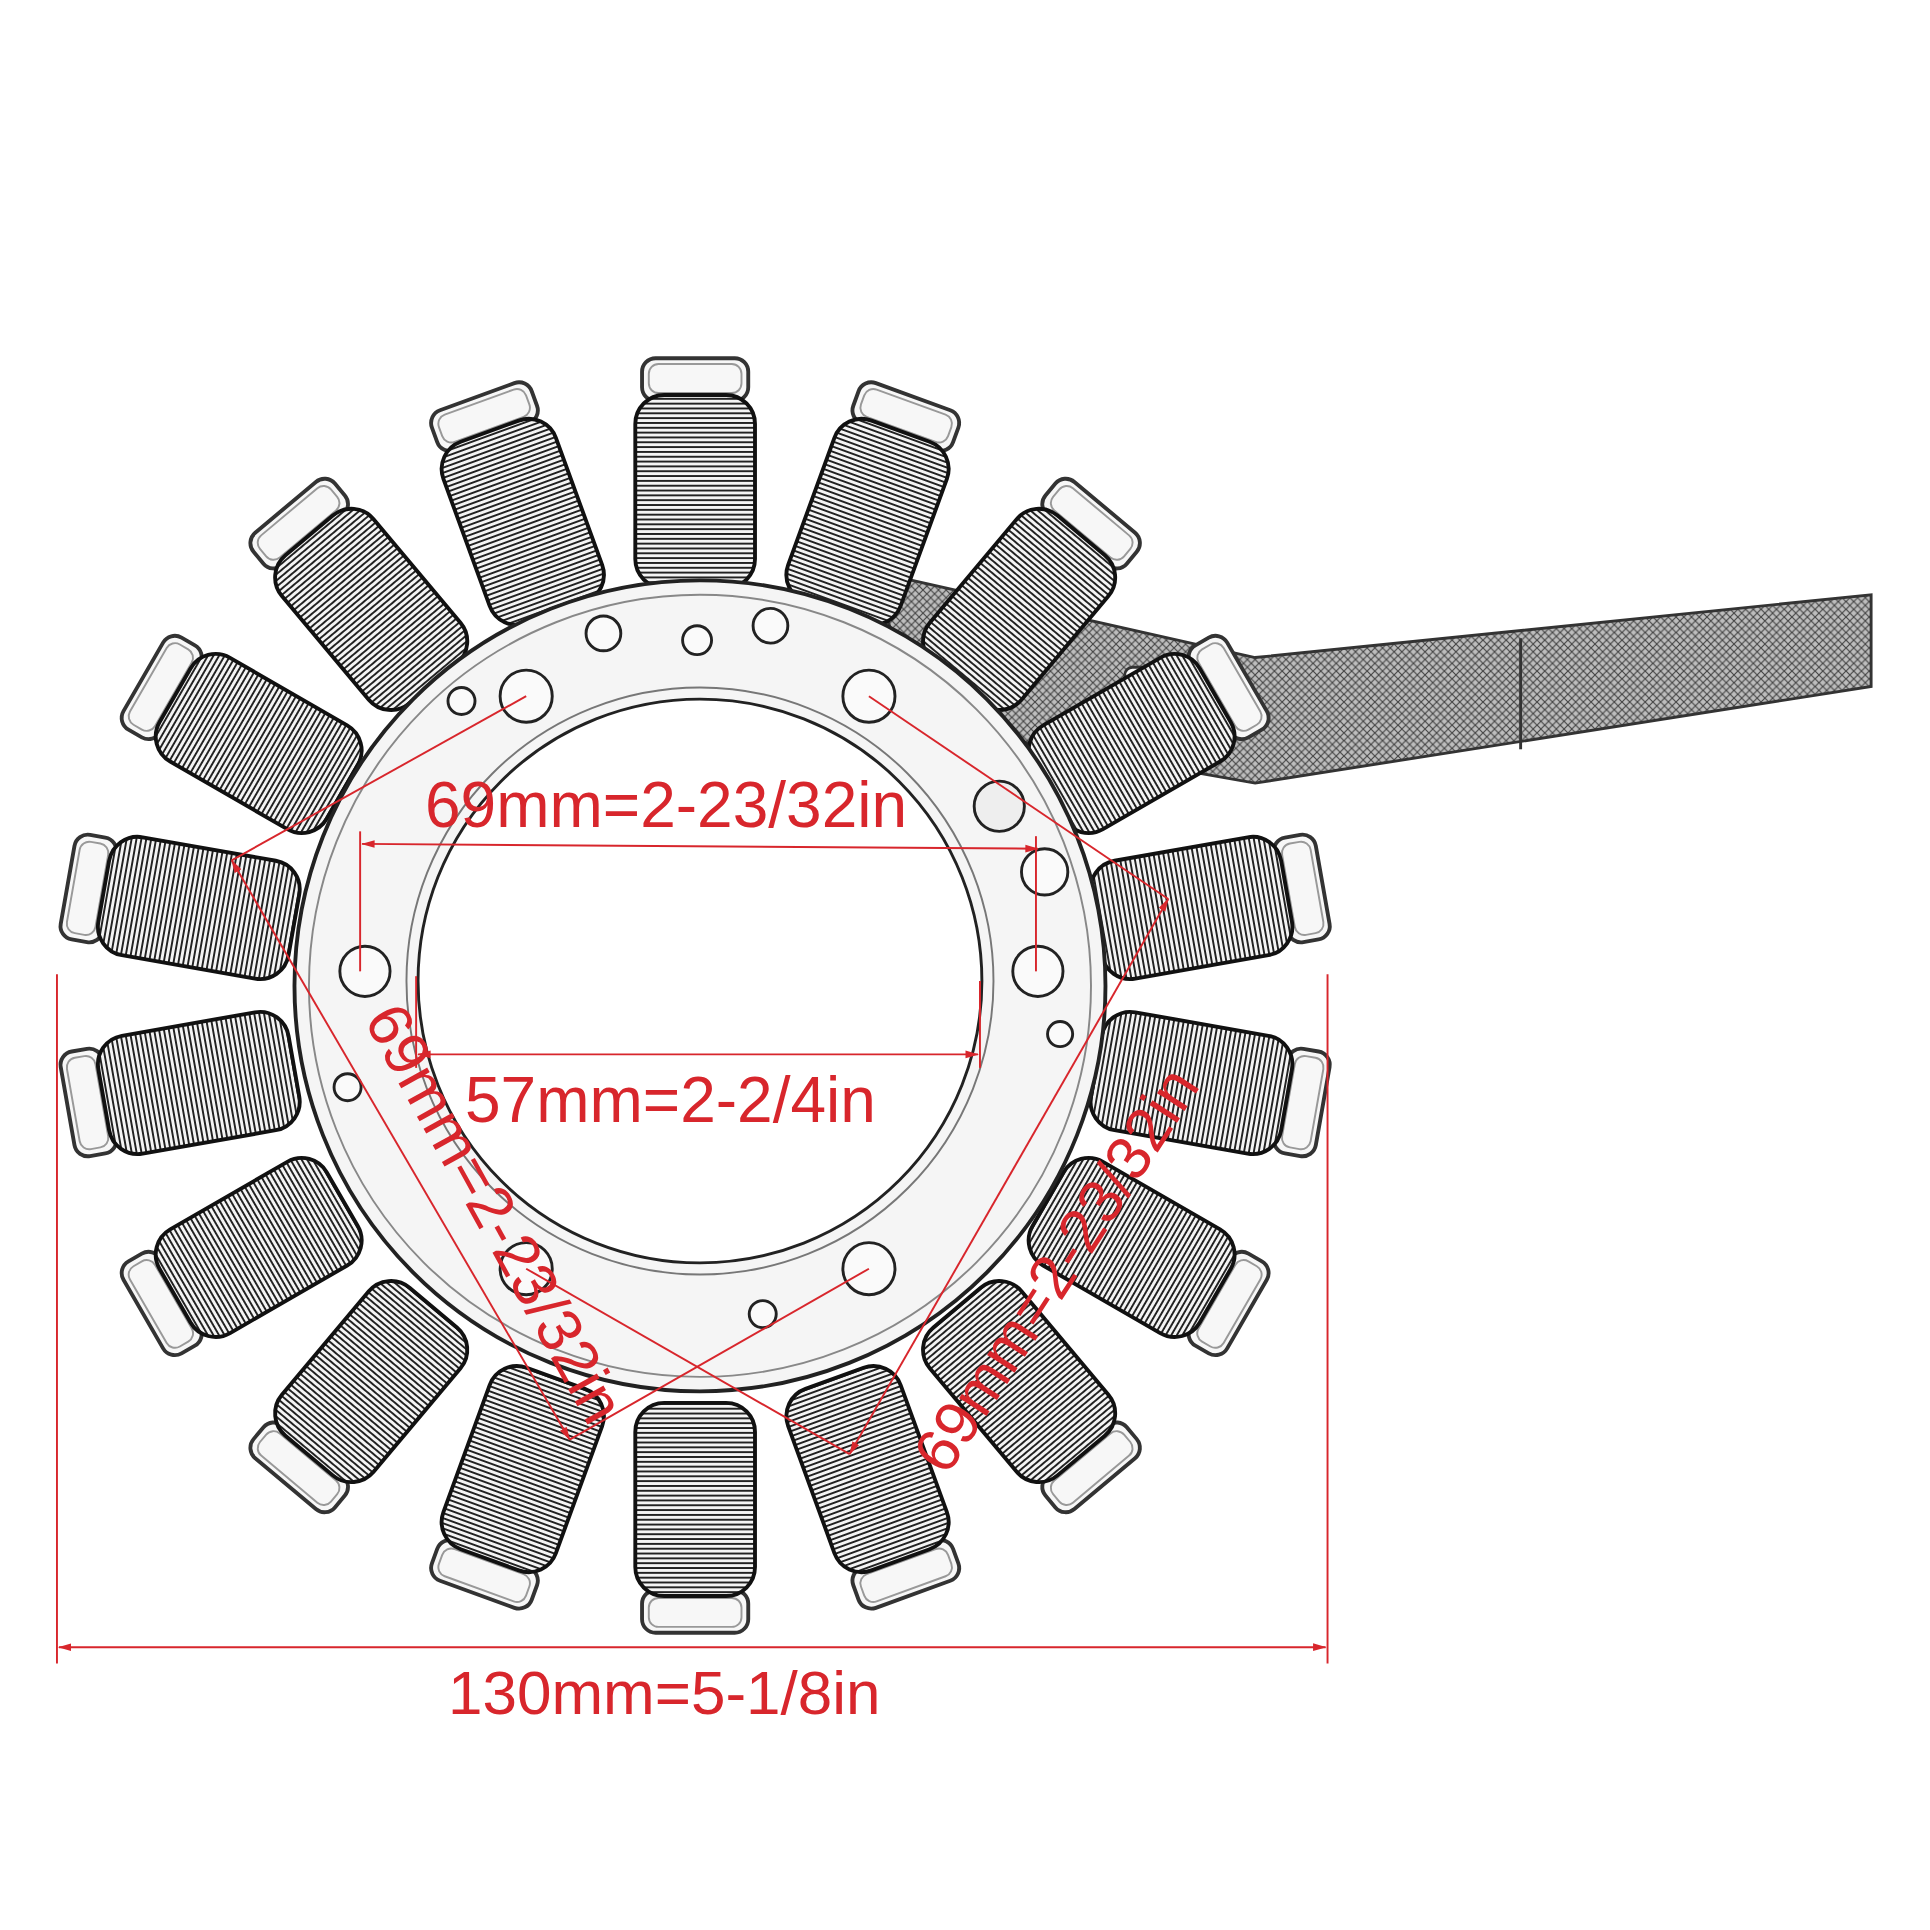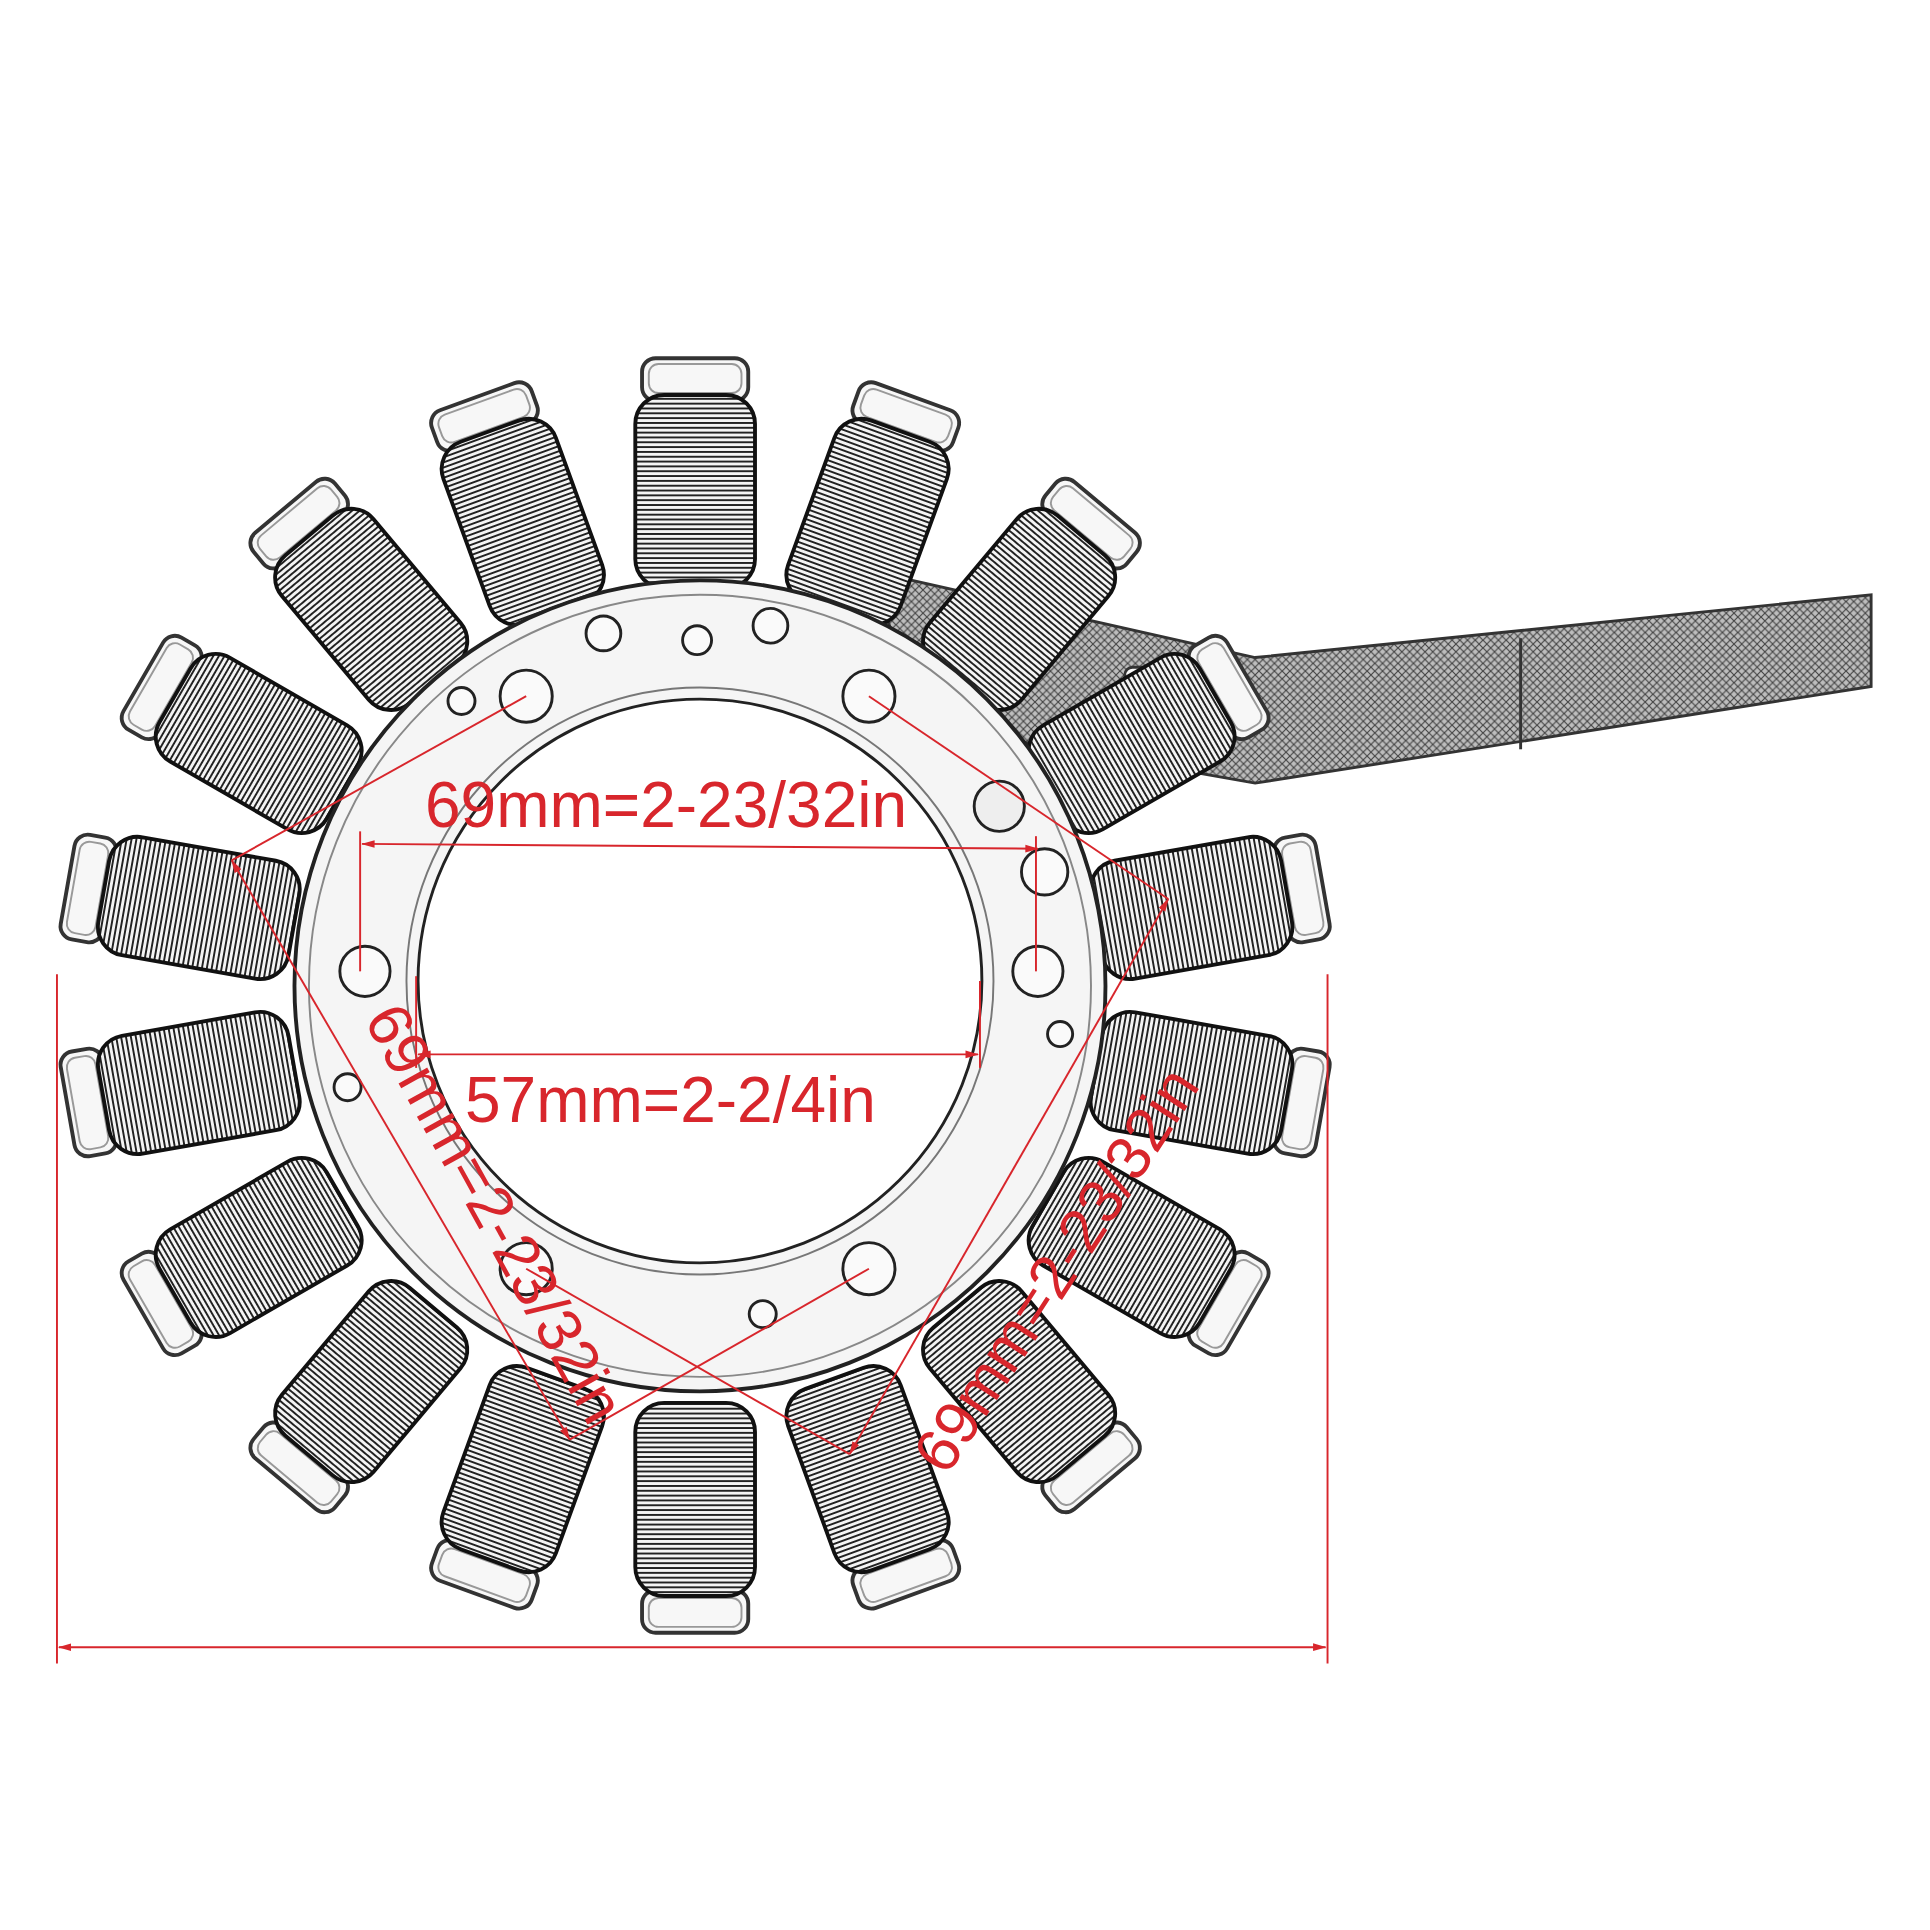--- a/index.html
+++ b/index.html
@@ -112,14 +112,15 @@
   </svg>
 
   <div class="dim-label" style="left:425px;top:743px;font-size:64px;">69mm=2-23/32in</div>
 
   <div class="dim-label" style="left:465px;top:1038px;font-size:64px;">57mm=2-2/4in</div>
 
   <div class="dim-label" style="left:208px;top:1120px;font-size:62px;transform-origin:0 0;transform:rotate(61deg) translate(-39px,-251px);">69mm=2-23/32in</div>
 
   <div class="dim-label" style="left:903px;top:1419px;font-size:62px;transform-origin:0 0;transform:rotate(-57deg);">69mm=2-23/32in</div>
 
+  <div class="dim-label" style="left:448px;top:1632px;font-size:62px;">130mm=5-1/8in</div>
 </div>
 
 
 </body></html>

